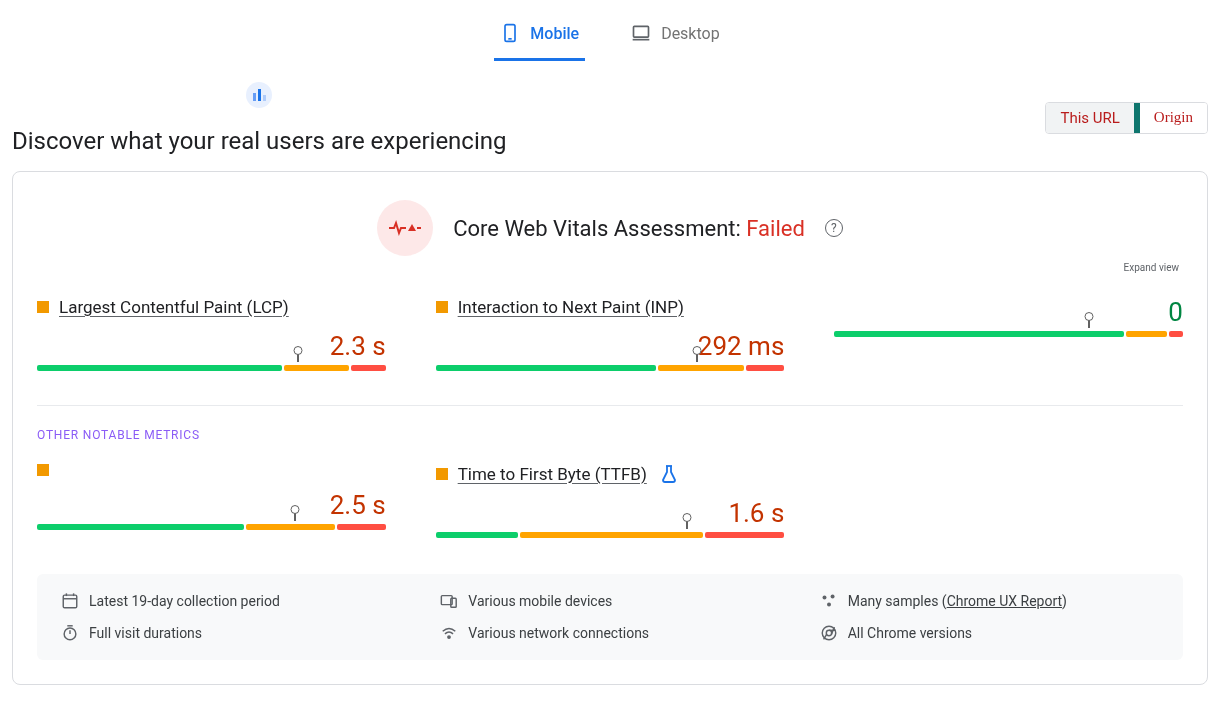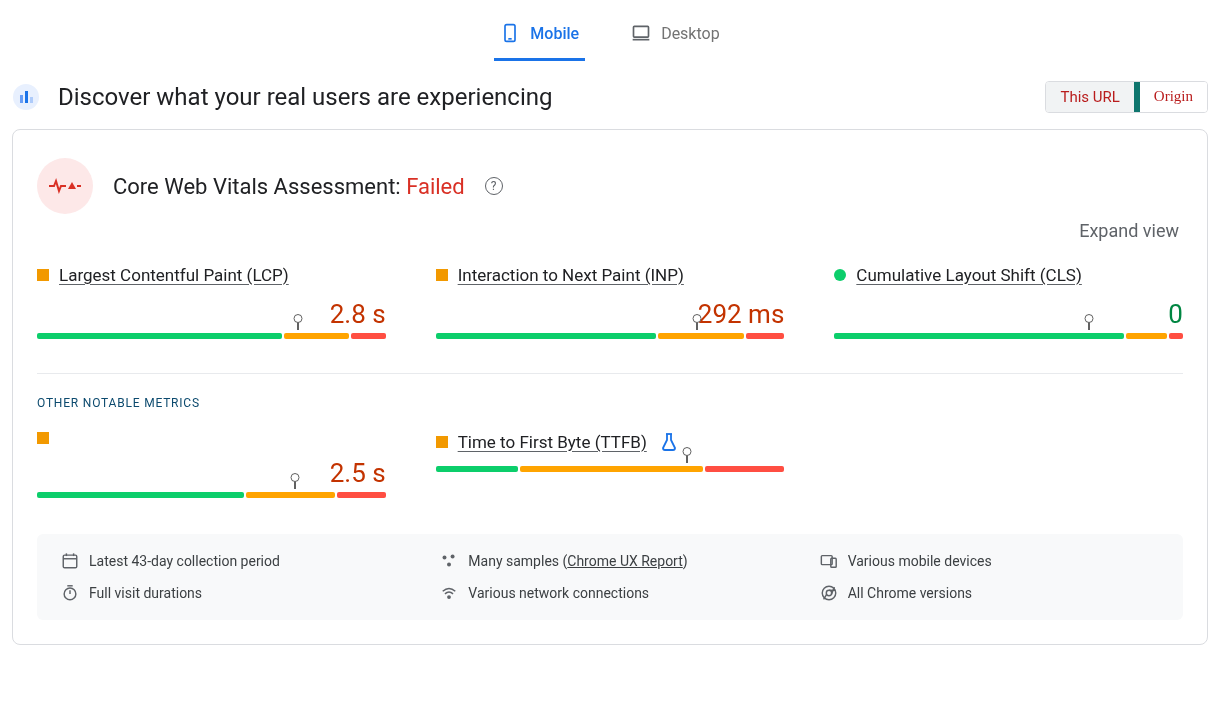--- a/index.html
+++ b/index.html
@@ -41,20 +41,21 @@
 .header-row {
   display: flex;
   align-items: center;
   justify-content: space-between;
   padding: 20px 12px 16px 12px;
 }
 .header-left {
   display: flex;
   align-items: center;
   gap: 18px;
+  flex-direction: column;
 }
 .crux-icon {
   width: 28px; height: 28px;
   position: relative;
 }
 .header-title {
   font-size: 24px;
   font-weight: 400;
   color: #202124;
 }
@@ -79,21 +80,21 @@
 
 .card {
   margin: 0 12px 12px;
   border: 1px solid #dadce0;
   border-radius: 8px;
   padding: 28px 24px 24px;
 }
 .assessment {
   display: flex;
   align-items: center;
-  justify-content: flex-start;
+  justify-content: center;
   gap: 20px;
   margin-bottom: 6px;
 }
 .assessment-icon {
   width: 56px; height: 56px;
   border-radius: 50%;
   background: #fde8e8;
   display: flex;
   align-items: center;
   justify-content: center;
@@ -109,21 +110,21 @@
   border: 1.5px solid #5f6368;
   border-radius: 50%;
   display: inline-flex;
   align-items: center;
   justify-content: center;
   font-size: 12px;
   color: #5f6368;
 }
 .expand-row {
   text-align: right;
-  font-size: 18px;
+  font-size: 10px;
   color: #5f6368;
   margin-bottom: 24px;
   padding-right: 4px;
 }
 
 
 .metrics {
   display: grid;
   grid-template-columns: 1fr 1fr 1fr;
   gap: 48px 50px;
@@ -211,21 +212,21 @@
 }
 
 .divider {
   border: none;
   border-top: 1px solid #e8eaed;
   margin: 34px 0 22px;
 }
 .section-label {
   font-size: 12px;
   letter-spacing: 0.8px;
-  color: #0c4a6e;
+  color: #8b5cf6;
   margin-bottom: 22px;
 }
 
 
 .info-footer {
   margin-top: 36px;
   background: #f8f9fa;
   border-radius: 6px;
   padding: 18px 24px;
   display: grid;
@@ -301,21 +302,21 @@
 
   <div class="expand-row">Expand view</div>
 
   <div class="metrics">
 
     <div class="metric">
       <div class="metric-head">
         <span class="dot square orange"></span>
         <span class="metric-name">Largest Contentful Paint (LCP)</span>
       </div>
-      <div class="metric-value orange">2.8 s</div>
+      <div class="metric-value orange">2.3 s</div>
       <div class="bar">
         <div class="seg g" style="flex:71"></div>
           <div class="seg o" style="flex:19"></div>
           <div class="seg r" style="flex:10"></div>
         <div class="marker" style="left:75%"></div>
       </div>
     </div>
 
     <div class="metric">
       <div class="metric-head">
@@ -325,24 +326,20 @@
       <div class="metric-value orange">292 ms</div>
       <div class="bar">
         <div class="seg g" style="flex:64"></div>
           <div class="seg o" style="flex:25"></div>
           <div class="seg r" style="flex:11"></div>
         <div class="marker" style="left:75%"></div>
       </div>
     </div>
 
     <div class="metric">
-      <div class="metric-head">
-        <span class="dot circle green"></span>
-        <span class="metric-name">Cumulative Layout Shift (CLS)</span>
-      </div>
       <div class="metric-value green">0</div>
       <div class="bar">
         <div class="seg g" style="flex:84"></div>
           <div class="seg o" style="flex:12"></div>
           <div class="seg r" style="flex:4"></div>
         <div class="marker" style="left:73%"></div>
       </div>
     </div>
 
   </div>
@@ -368,54 +365,55 @@
 
     <div class="metric">
       <div class="metric-head">
         <span class="dot square orange"></span>
         <span class="metric-name">Time to First Byte (TTFB)</span>
         <svg class="flask-icon" width="16" height="18" viewBox="0 0 16 18" fill="none" stroke="#1a73e8" stroke-width="1.8">
             <path d="M6 1 L6 7 L2 15 A2 2 0 0 0 4 17 L12 17 A2 2 0 0 0 14 15 L10 7 L10 1"></path>
             <line x1="5" y1="1" x2="11" y2="1"></line>
           </svg>
       </div>
+      <div class="metric-value orange">1.6 s</div>
       <div class="bar">
         <div class="seg g" style="flex:24"></div>
           <div class="seg o" style="flex:53"></div>
           <div class="seg r" style="flex:23"></div>
         <div class="marker" style="left:72%"></div>
       </div>
     </div>
 
   </div>
 
   <div class="info-footer">
     <div class="info-item">
       <svg viewBox="0 0 20 20" fill="none" stroke="#5f6368" stroke-width="1.6">
           <rect x="2.5" y="3.5" width="15" height="14" rx="1.5"></rect>
           <line x1="2.5" y1="7.5" x2="17.5" y2="7.5"></line>
           <line x1="6" y1="1.5" x2="6" y2="4.5"></line>
           <line x1="14" y1="1.5" x2="14" y2="4.5"></line>
         </svg>
-      <span>Latest 43-day collection period</span>
+      <span>Latest 19-day collection period</span>
+    </div>
+    <div class="info-item">
+      <svg viewBox="0 0 20 20" fill="none" stroke="#5f6368" stroke-width="1.6">
+          <rect x="1.5" y="4" width="12" height="10" rx="1"></rect>
+          <rect x="12" y="7" width="6" height="10" rx="1"></rect>
+        </svg>
+      <span>Various mobile devices</span>
     </div>
     <div class="info-item">
       <svg viewBox="0 0 20 20" fill="#5f6368">
           <circle cx="5" cy="6" r="2.2"></circle>
           <circle cx="14" cy="5" r="2.2"></circle>
           <circle cx="10" cy="14" r="2.2"></circle>
         </svg>
       <span><span>Many samples (</span><a>Chrome UX Report</a><span>)</span></span>
-    </div>
-    <div class="info-item">
-      <svg viewBox="0 0 20 20" fill="none" stroke="#5f6368" stroke-width="1.6">
-          <rect x="1.5" y="4" width="12" height="10" rx="1"></rect>
-          <rect x="12" y="7" width="6" height="10" rx="1"></rect>
-        </svg>
-      <span>Various mobile devices</span>
     </div>
     <div class="info-item">
       <svg viewBox="0 0 20 20" fill="none" stroke="#5f6368" stroke-width="1.6">
           <circle cx="10" cy="11" r="6.5"></circle>
           <line x1="10" y1="11" x2="10" y2="7"></line>
           <line x1="7" y1="2" x2="13" y2="2"></line>
         </svg>
       <span>Full visit durations</span>
     </div>
     <div class="info-item">

